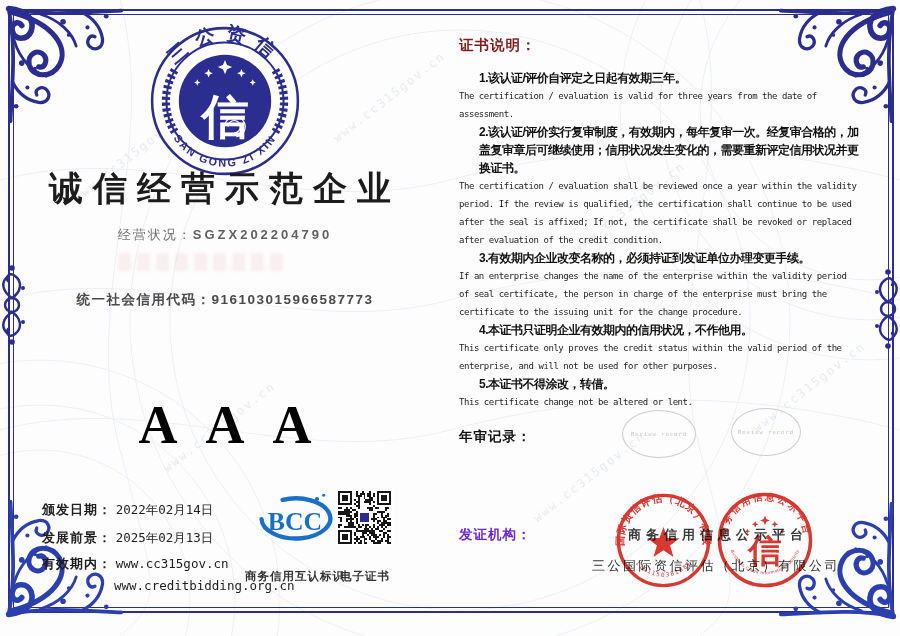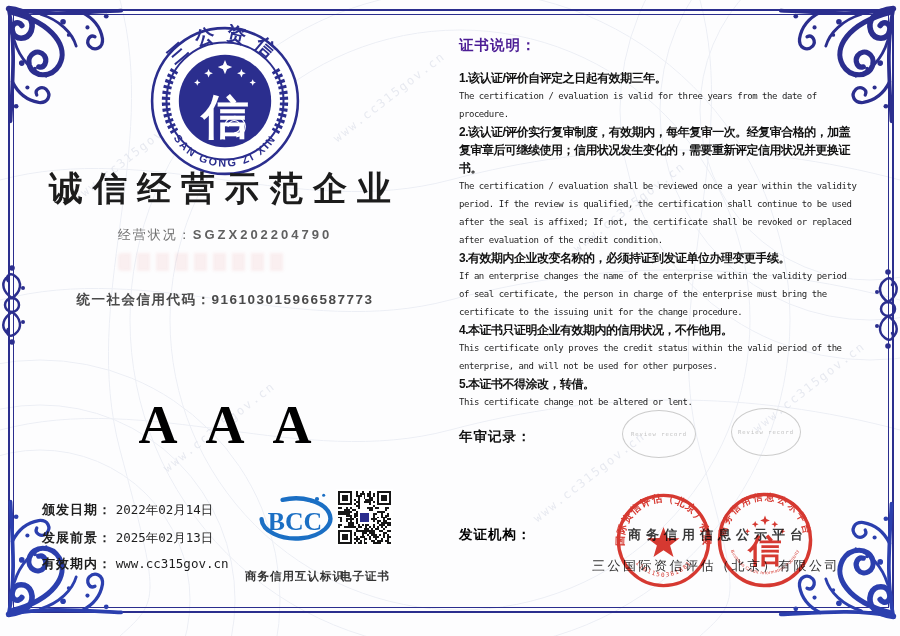--- a/index.html
+++ b/index.html
@@ -29,29 +29,29 @@
              color:#2e2e2e;font-weight:600;text-indent:2em;text-align:justify;}
   .rating{left:20px;top:394px;width:410px;text-align:center;font-family:"Liberation Serif","DejaVu Serif",serif;
           font-size:54px;font-weight:700;color:#000000;letter-spacing:28px;padding-left:28px;box-sizing:border-box;}
   .info-row{left:42px;font-size:13px;white-space:nowrap;text-align:right;}
   .info-row .lbl{font-weight:700;color:#1d1d1d;letter-spacing:1px;}
   .info-row .val{font-family:"DejaVu Sans Mono",monospace;font-size:12.5px;color:#1d1d1d;}
   .bcc{left:252px;top:490px;width:86px;height:60px;}
   .qr{left:336px;top:489px;width:57px;height:57px;}
   .mark-caption{top:569px;font-size:11.5px;font-weight:700;color:#333;letter-spacing:1px;text-align:center;}
   
-  .r-heading{left:459px;top:36px;font-size:14.5px;font-weight:700;color:#4c1d95;letter-spacing:1px;}
+  .r-heading{left:459px;top:36px;font-size:14.5px;font-weight:700;color:#7f1d1d;letter-spacing:1px;}
   .r-items{left:459px;top:69px;width:400px;}
-  .r-items .zh{font-size:12px;font-weight:700;color:#111;line-height:18px;letter-spacing:-.5px;}
+  .r-items .zh{font-size:12px;font-weight:700;color:#111;line-height:18px;letter-spacing:-.5px;margin-left:20px;}
   .r-items .en{font-family:"DejaVu Sans Mono",monospace;font-size:9px;letter-spacing:-.45px;
                color:#222;line-height:18px;}
   .review-lbl{left:459px;top:428px;font-size:13.5px;font-weight:700;color:#111;letter-spacing:1px;}
   .oval{border:1px solid #cccccc;border-radius:50%;display:flex;align-items:center;justify-content:center;}
   .oval span{font-size:5.5px;color:#c2c2c2;letter-spacing:1px;font-family:"DejaVu Sans Mono",monospace;}
-  .issuer-lbl{left:459px;top:526px;font-size:13.5px;font-weight:700;color:#000000;letter-spacing:1px;}
+  .issuer-lbl{left:459px;top:526px;font-size:13.5px;font-weight:700;color:#6d28d9;letter-spacing:1px;}
   .issuer-line1{left:585px;top:526px;width:266px;text-align:center;font-size:13px;font-weight:600;
                 color:#3a3a3a;letter-spacing:5px;white-space:nowrap;z-index:2;}
   .issuer-line2{left:572px;top:557px;width:288px;text-align:center;font-size:13px;color:#333;
                 letter-spacing:2.5px;white-space:nowrap;z-index:2;}
   .seal{z-index:5;mix-blend-mode:multiply;opacity:.92;}
 </style>
 </head>
 <body>
 
 <div class="cert">
@@ -246,20 +246,23 @@
     <span class="lbl">颁发日期：</span>
     <span class="val">2022年02月14日</span>
   </div>
   <div class="abs info-row" style="top:529px">
     <span class="lbl">发展前景：</span>
     <span class="val">2025年02月13日</span>
   </div>
   <div class="abs info-row" style="top:555px">
     <span class="lbl">有效期内：</span>
     <span class="val">www.cc315gov.cn</span>
+  </div>
+  <div class="abs info-row" style="left:114px;top:578px">
+    <span class="val">www.creditbidding.org.cn</span>
   </div>
 
   <svg class="abs bcc" viewBox="0 0 90 62">
     <path d="M 10,30 A 36,21 0 1 0 32,10" fill="none" stroke="#1b6fc4" stroke-width="4.5" stroke-linecap="round"></path>
     <text x="45" y="41" text-anchor="middle" font-size="27" font-weight="bold" fill="#1b6fc4" font-family="Liberation Serif,serif">BCC</text>
     <g fill="#1b6fc4">
         <circle cx="68" cy="9" r="2.2"></circle>
         <circle cx="75" cy="5" r="1.6"></circle>
         <circle cx="62" cy="12" r="1.2"></circle>
       </g>
@@ -527,21 +530,21 @@
     </g>
     <rect x="12" y="12" width="5" height="5" fill="#2b2e8e" stroke="#ffffff" stroke-width=".6"></rect>
   </svg>
   <div class="abs mark-caption" style="left:332px;width:66px">电子证书</div>
 
   <div class="abs r-heading">证书说明：</div>
 
   <div class="abs r-items">
     <div>
       <div class="zh">1.该认证/评价自评定之日起有效期三年。</div>
-      <div class="en">The certification / evaluation is valid for three years from the date of procedure.</div>
+      <div class="en">The certification / evaluation is valid for three years from the date of assessment.</div>
     </div>
     <div>
       <div class="zh">2.该认证/评价实行复审制度，有效期内，每年复审一次。经复审合格的，加盖复审章后可继续使用；信用状况发生变化的，需要重新评定信用状况并更换证书。</div>
       <div class="en">The certification / evaluation shall be reviewed once a year within the validity period. If the review is qualified, the certification shall continue to be used after the seal is affixed; If not, the certificate shall be revoked or replaced after evaluation of the credit condition.</div>
     </div>
     <div>
       <div class="zh">3.有效期内企业改变名称的，必须持证到发证单位办理变更手续。</div>
       <div class="en">If an enterprise changes the name of the enterprise within the validity period of seal certificate, the person in charge of the enterprise must bring the certificate to the issuing unit for the change procedure.</div>
     </div>
     <div>

